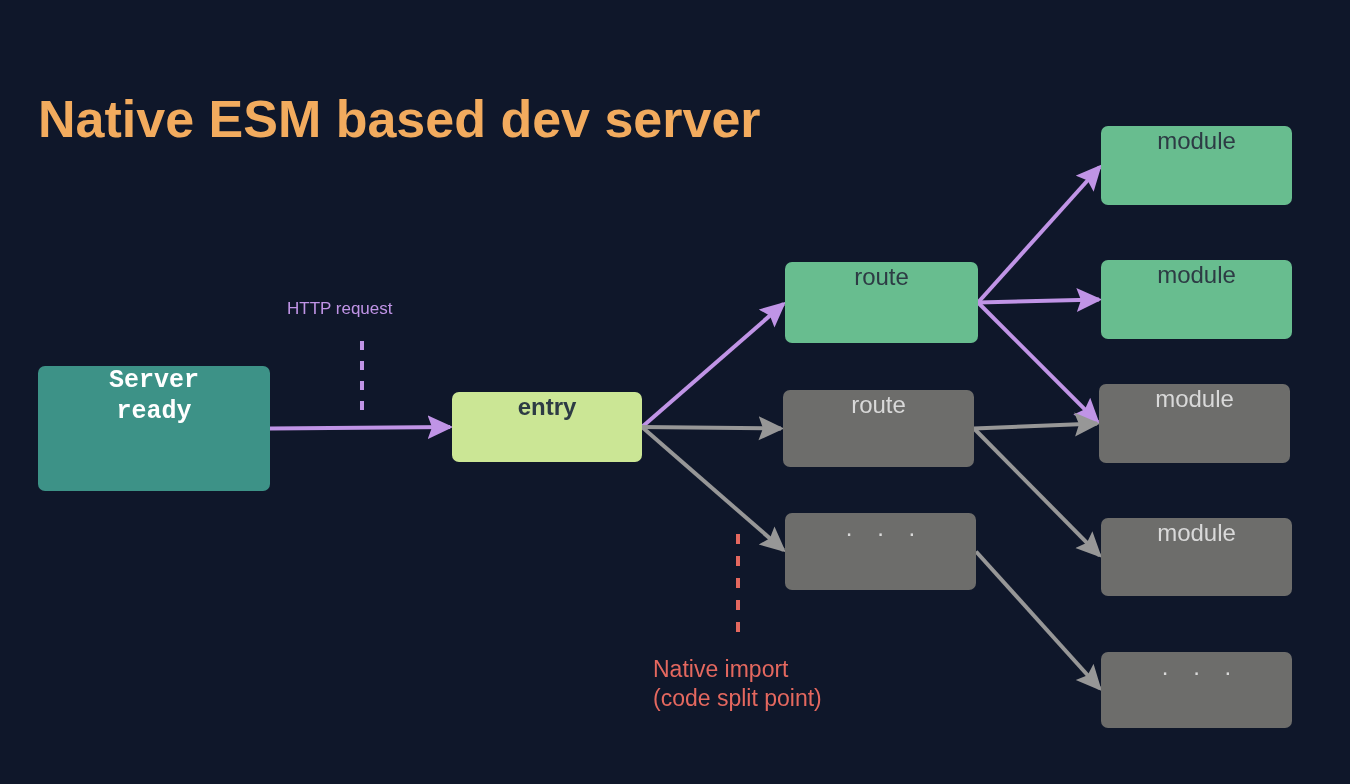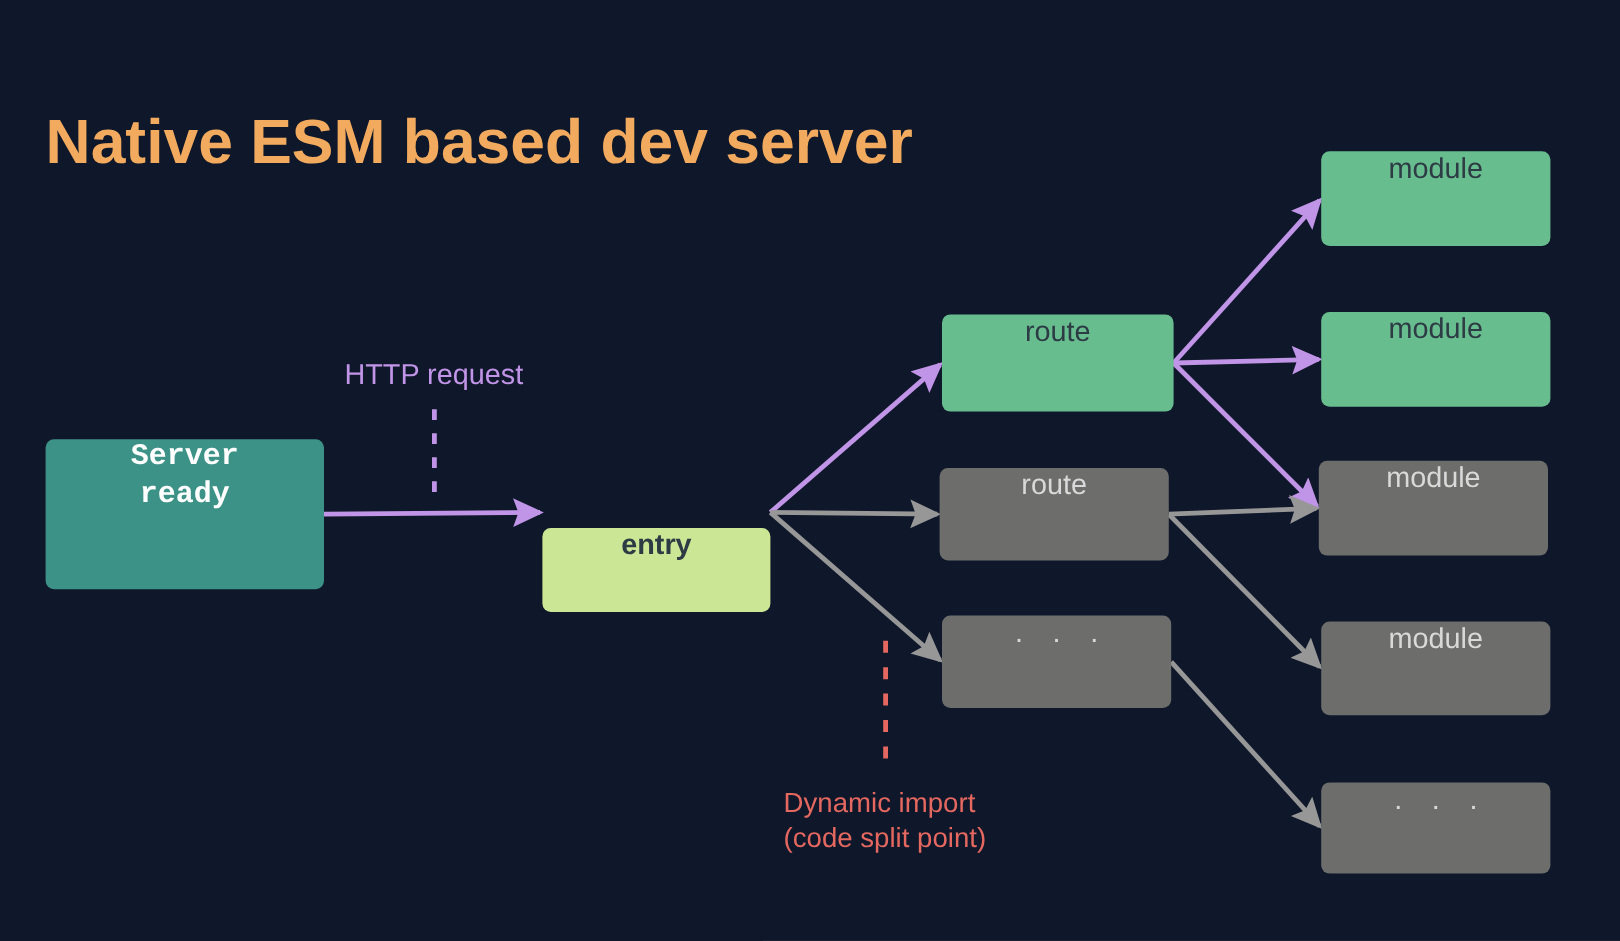--- a/index.html
+++ b/index.html
@@ -42,21 +42,20 @@
     background: #3d9287;
     color: #ffffff;
     font-weight: bold;
     font-size: 25px;
   }
   .node.entry {
     background: #cbe695;
     color: #2d3b44;
     font-weight: bold;
     font-size: 24px;
-    margin-top: 48px;
   }
   .node.green {
     background: #68bd8f;
     color: #2d3b44;
     font-size: 24px;
   }
   .node.gray {
     background: #6d6d6b;
     color: #d9d9d9;
     font-size: 24px;
@@ -77,21 +76,21 @@
     left: 38px;
     top: 54px;
     font-size: 52px;
     color: #f2ab5e;
     letter-spacing: 0px;
     z-index: 3;
   }
   #http-label {
     left: 287px;
     top: 298px;
-    font-size: 24px;
+    font-size: 17px;
     color: #c094e6;
     text-align: right;
   }
   #dyn-label {
     left: 653px;
     top: 655px;
     font-size: 23px;
     color: #e4685f;
   }
 </style>
@@ -138,16 +137,16 @@
       <div class="node gray dots" style="left: 785px; top: 513px; width: 191px; height: 77px;"><span>. . .</span></div>
       <div class="node green" style="left: 1101px; top: 126px; width: 191px; height: 79px;"><span>module</span></div>
       <div class="node green" style="left: 1101px; top: 260px; width: 191px; height: 79px;"><span>module</span></div>
       <div class="node gray" style="left: 1099px; top: 384px; width: 191px; height: 79px;"><span>module</span></div>
       <div class="node gray" style="left: 1101px; top: 518px; width: 191px; height: 78px;"><span>module</span></div>
       <div class="node gray dots" style="left: 1101px; top: 652px; width: 191px; height: 76px;"><span>. . .</span></div>
     </div>
 
   <div class="caption" id="http-label">HTTP request</div>
 
-  <div class="caption" id="dyn-label">Dynamic import
+  <div class="caption" id="dyn-label">Native import
 (code split point)</div>
 
 </div>
 
 </body></html>

